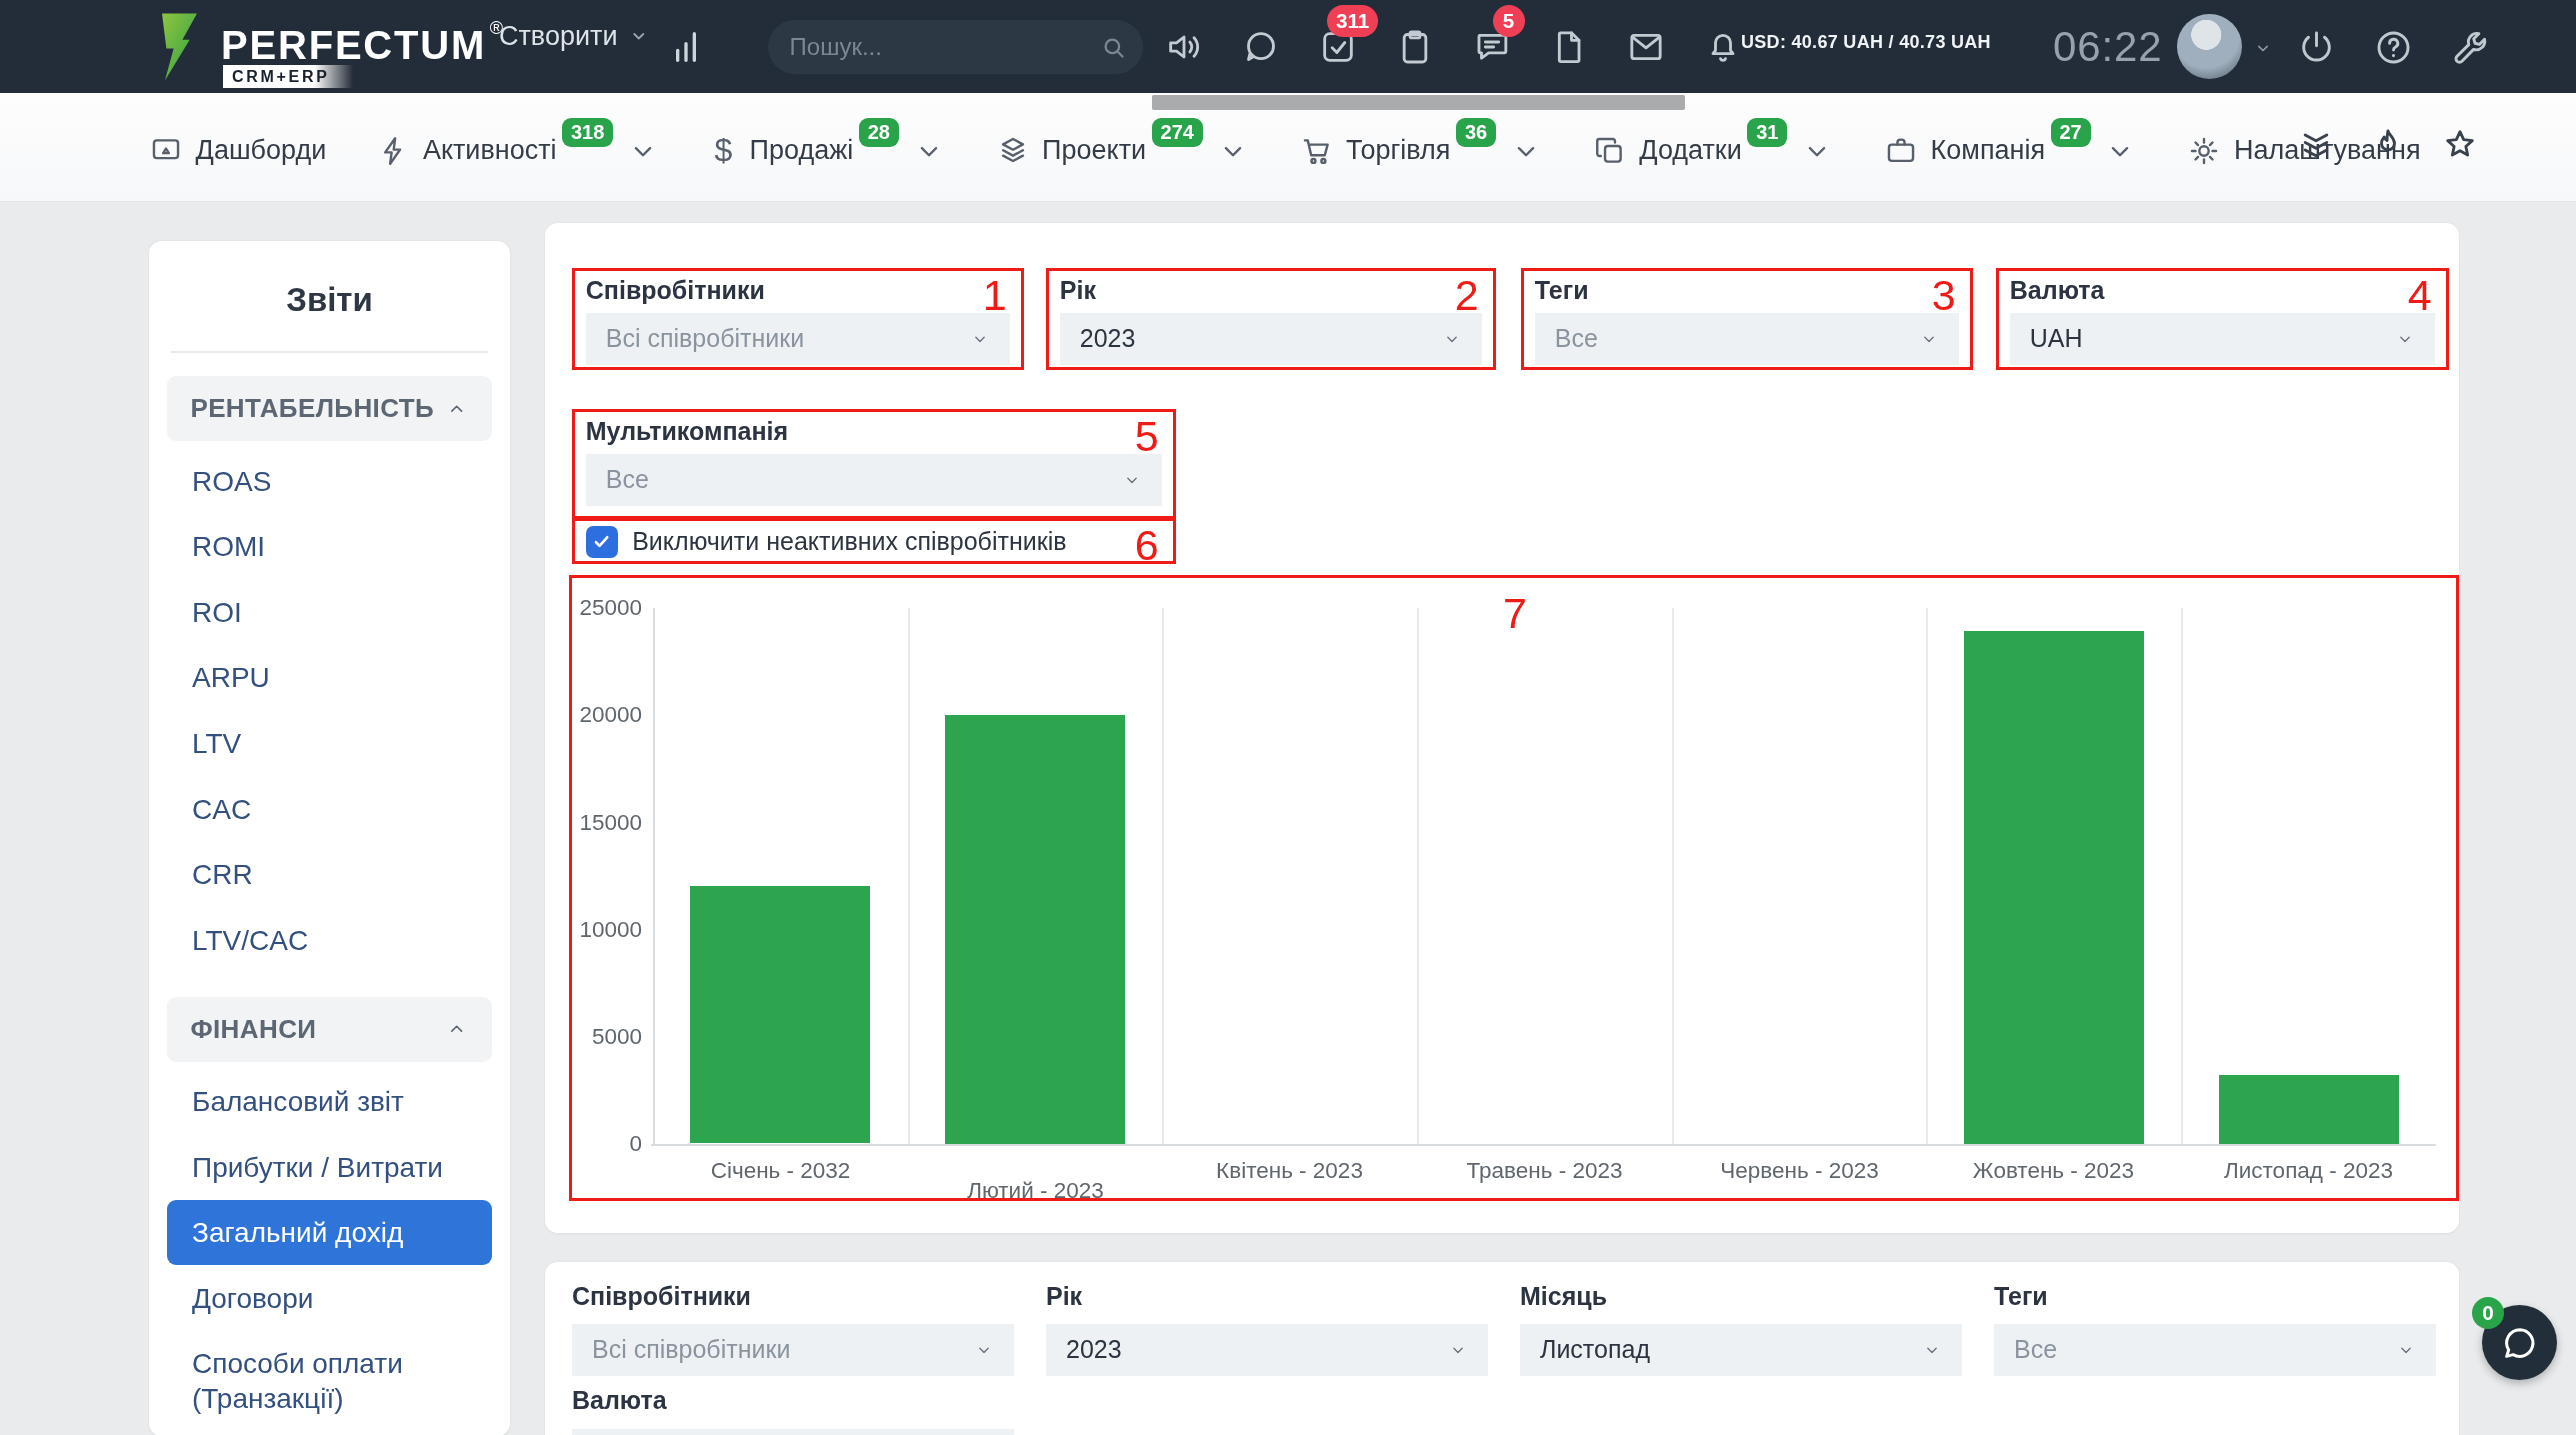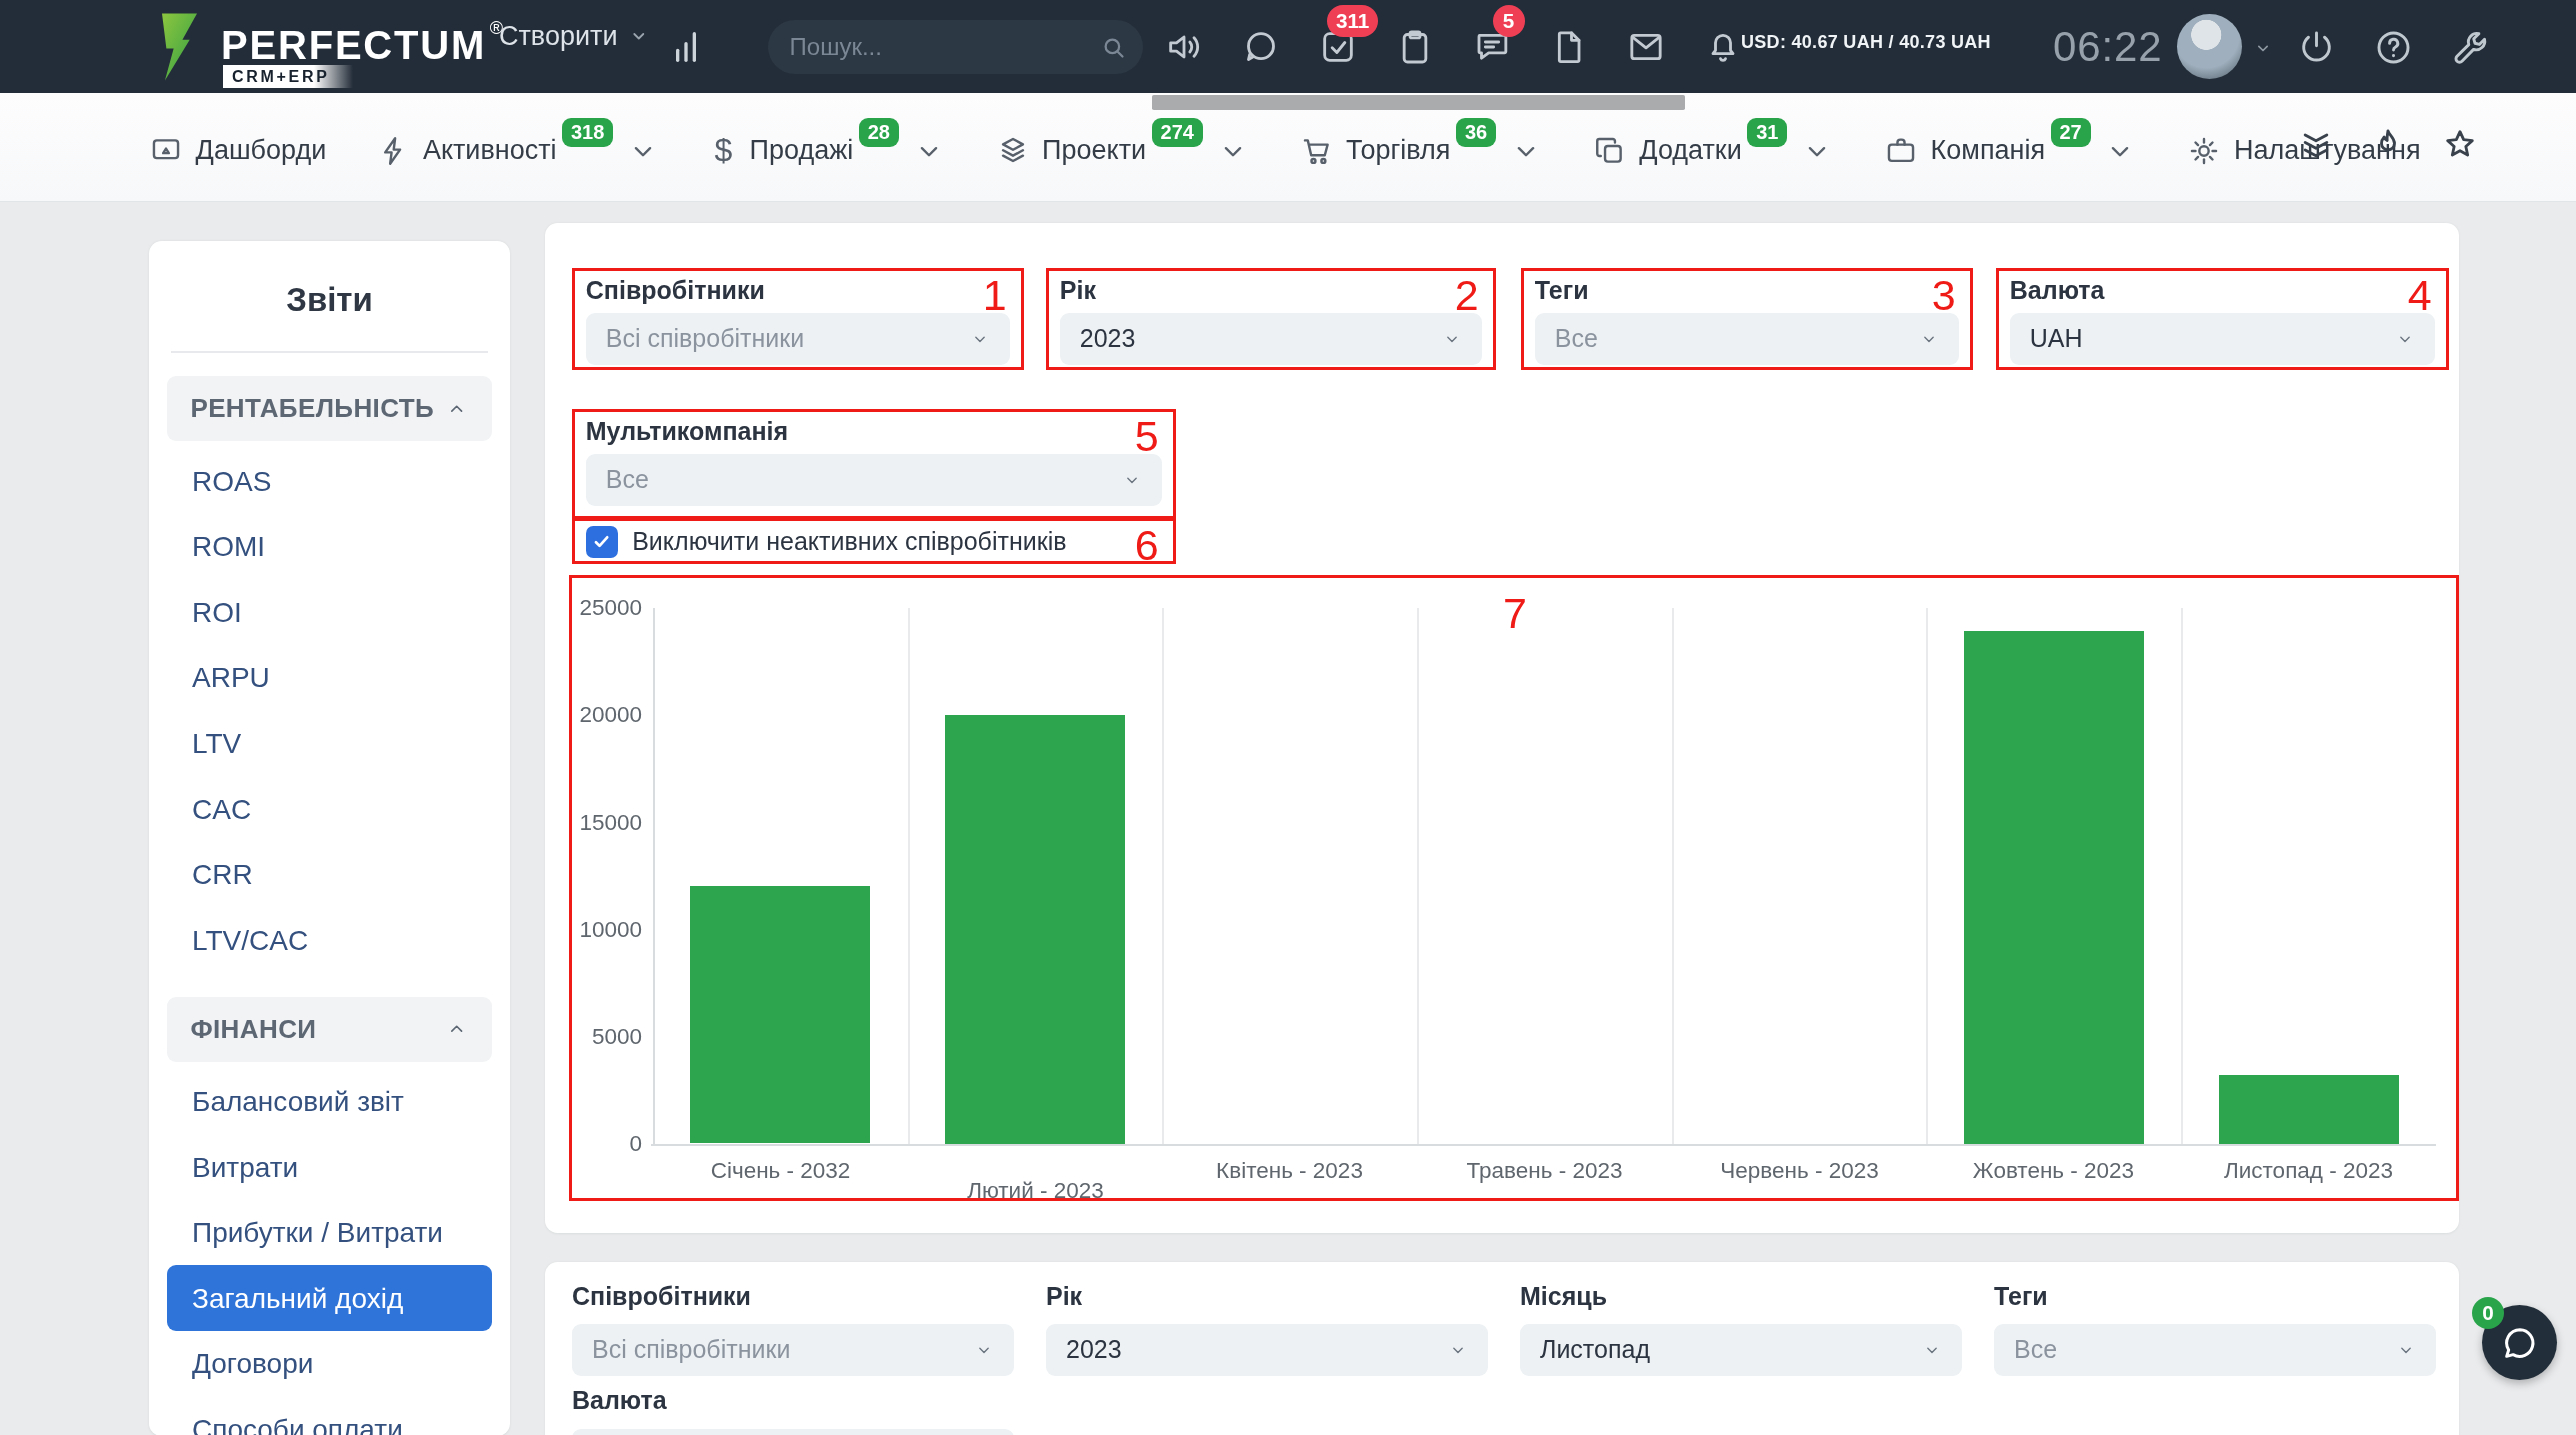--- a/index.html
+++ b/index.html
@@ -57,21 +57,21 @@
   .side-item.selected { background:#2e74d9; color:#fff; }
 
   
   .main-panel { position:absolute; left:545px; top:223px; width:1914px; height:1010px; background:#fff; border-radius:12.6px; box-shadow:0 0.9px 2.7px rgba(20,30,40,.06); }
   .bottom-panel { position:absolute; left:545px; top:1262px; width:1914px; height:198px; background:#fff; border-radius:12.6px 12.6px 0 0; box-shadow:0 0.9px 2.7px rgba(20,30,40,.06); }
 
   
   .ann-box { position:absolute; border:3.6px solid #ee1b17; }
   .ann-num { position:absolute; top:1.8px; right:14.4px; color:#ee1b17; font-size:43px; line-height:1.05; }
   .f-label { font-size:25px; font-weight:bold; color:#2b3440; }
-  .select { background:#edf1f4; border-radius:9px; height:52px; display:flex; align-items:center; justify-content:space-between; padding:0 20px; cursor:pointer; }
+  .select { background:#edf1f4; border-radius:0; height:52px; display:flex; align-items:center; justify-content:space-between; padding:0 20px; cursor:pointer; }
   .sel-value { font-size:25px; color:#2b3440; }
   .sel-value.muted { color:#8a939e; }
   .select .icon svg { width:20px; height:20px; color:#6b7580; }
   .tf-inner { position:absolute; left:10.8px; top:5.4px; right:10.8px; }
   .tf-inner .select { margin-top:7.2px; }
   .checkbox-row { position:absolute; left:10.8px; top:4.5px; display:flex; align-items:center; gap:14.4px; }
   .checkbox { width:32px; height:32px; border-radius:7.2px; background:#2e6fe0; display:flex; align-items:center; justify-content:center; cursor:pointer; }
   .checkbox svg { width:21.6px; height:21.6px; color:#fff; }
   .checkbox-label { font-size:25px; color:#2b3440; }
 
@@ -363,21 +363,20 @@
         <div class="side-item">LTV/CAC</div>
         <div class="side-section-header">
           <span>ФІНАНСИ</span>
           <span class="icon">
             <svg viewBox="0 0 24 24" fill="none" stroke="currentColor" stroke-width="1.7" stroke-linecap="round" stroke-linejoin="round">
               <path d="M7 14.5l5-5 5 5"></path>
             </svg>
           </span>
         </div>
         <div class="side-item">Балансовий звіт</div>
-        <div class="side-item">Витрати</div>
         <div class="side-item">Прибутки / Витрати</div>
         <div class="side-item selected">Загальний дохід</div>
         <div class="side-item">Договори</div>
         <div class="side-item">Способи оплати (Транзакції)</div>
       </div>
   </aside>
 
   <section class="main-panel"></section>
 
   <div id="top-filters">

